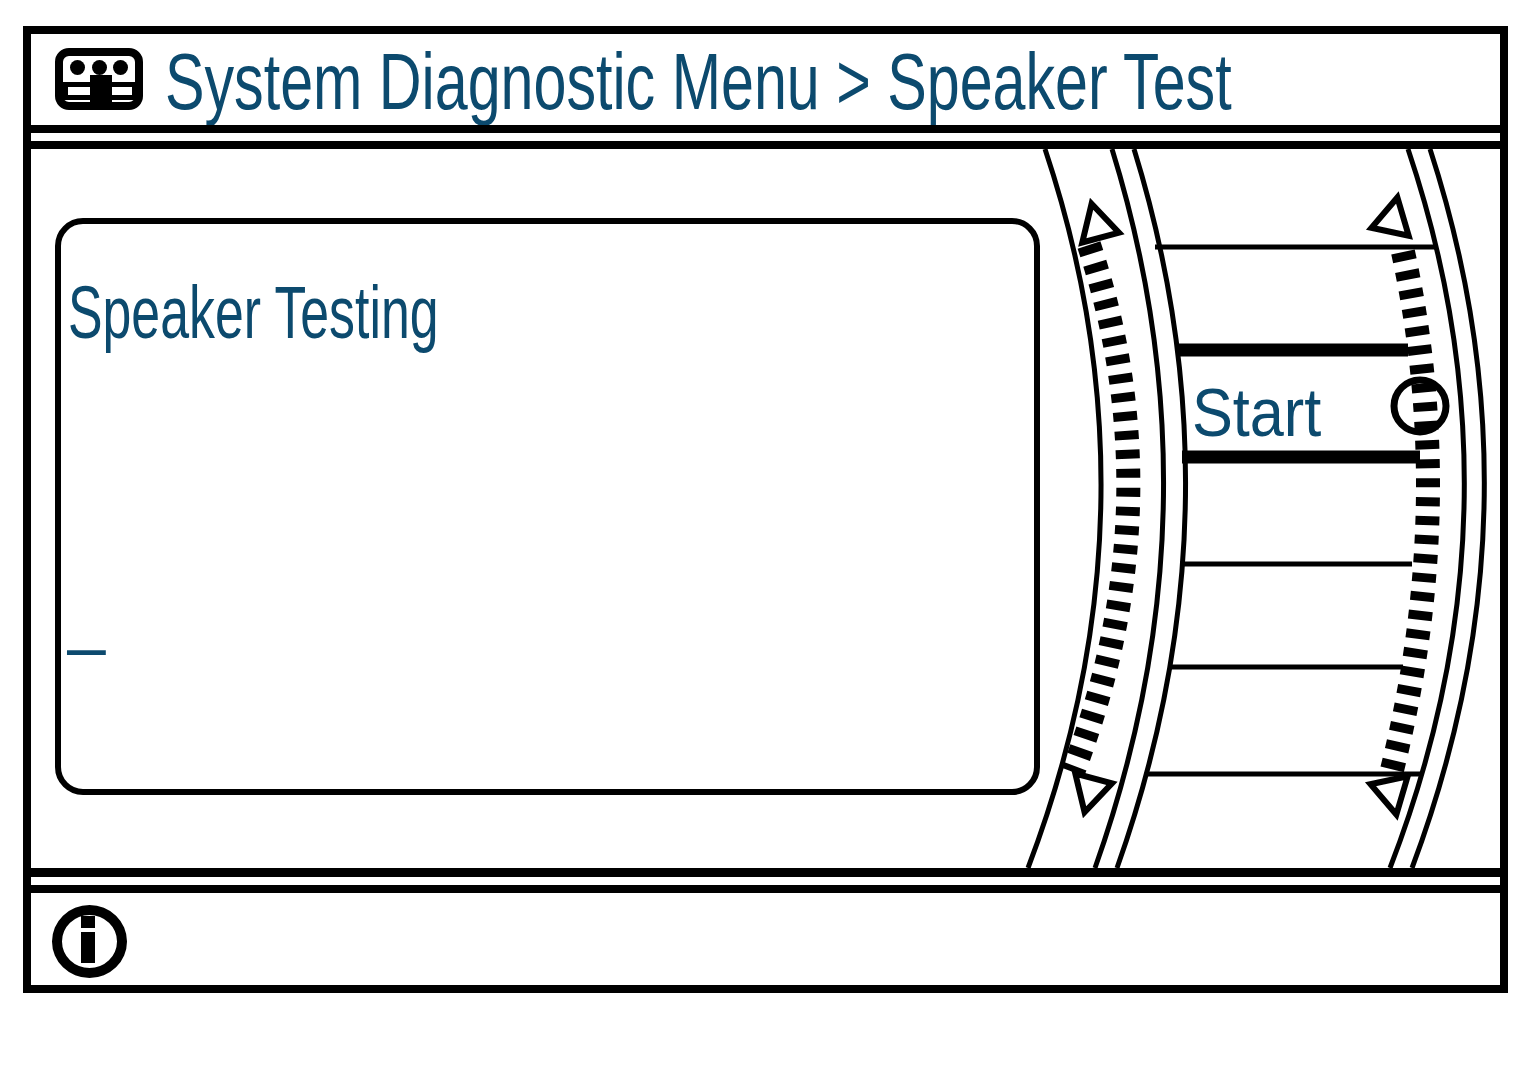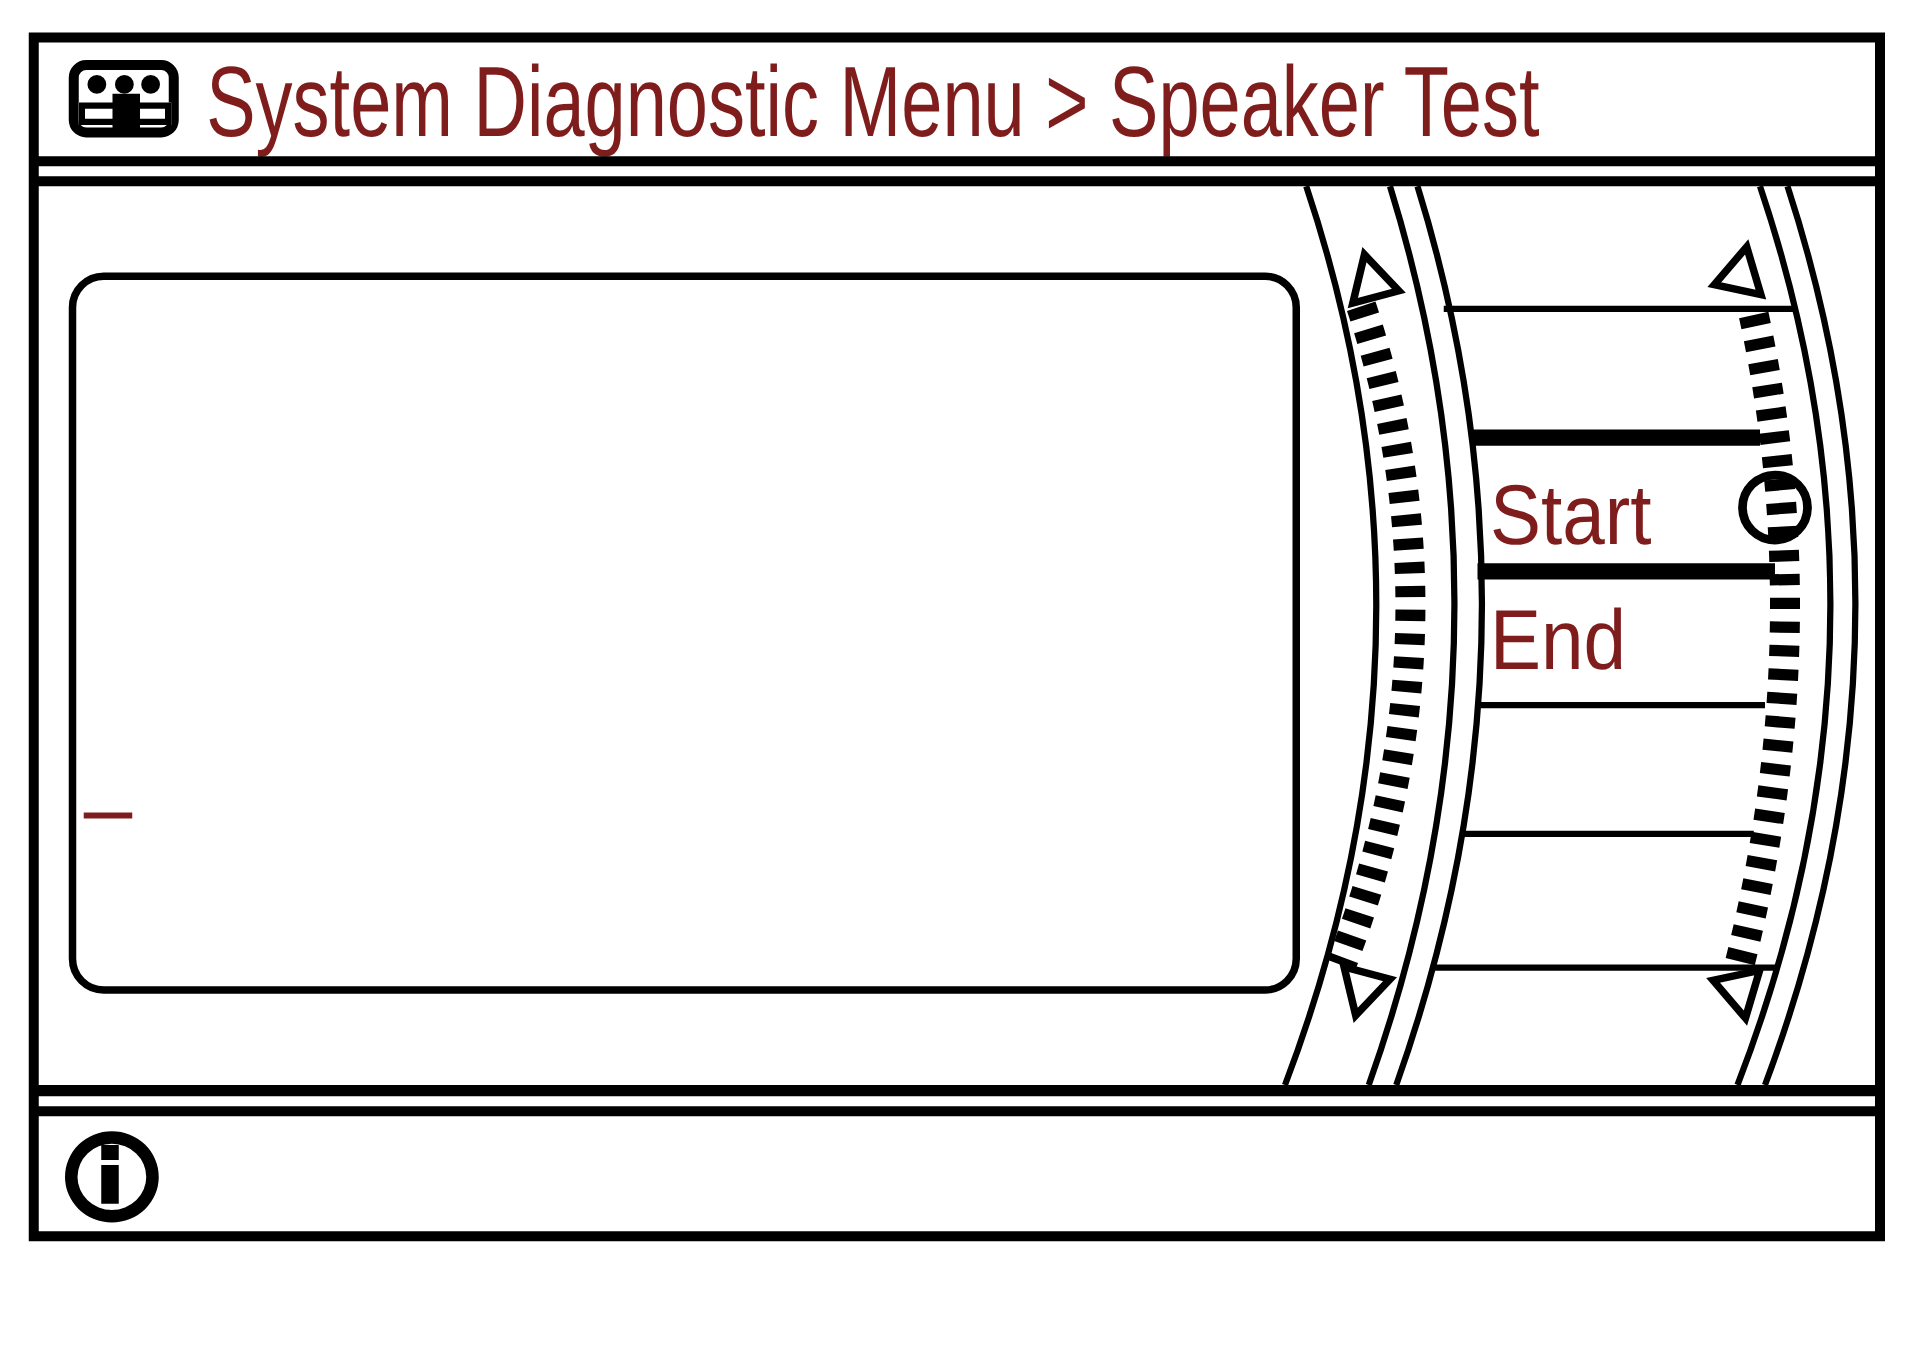--- a/index.html
+++ b/index.html
@@ -1,17 +1,17 @@
 <!DOCTYPE html>
 <html><head>
 <meta charset="utf-8">
 <style>
   html,body{margin:0;padding:0;background:#fff;}
   #screen{position:relative;width:1535px;height:1087px;background:#fff;
-          font-family:"Liberation Sans",sans-serif;color:#7f1d1d;overflow:hidden;}
+          font-family:"Liberation Sans",sans-serif;color:#0c4a6e;overflow:hidden;}
   .abs{position:absolute;}
   #frame{left:23px;top:26px;width:1485px;height:967px;border:8px solid #000;box-sizing:border-box;}
   
   #hicon{left:55px;top:48px;width:88px;height:62px;border:8px solid #000;border-radius:14px;box-sizing:border-box;}
   .dot{width:15px;height:15px;border-radius:50%;background:#000;top:60px;}
   #track{left:63px;top:82px;width:74px;height:18px;border:5px solid #000;box-sizing:border-box;background:#fff;}
   #knob{left:90px;top:75px;width:22px;height:31px;background:#000;}
   
   .cond{display:inline-block;transform-origin:left top;white-space:pre;line-height:1;}
   #title{left:165px;top:36px;font-size:80px;}
@@ -48,20 +48,21 @@
   <div class="abs dot" style="left:70px;"></div>
   <div class="abs dot" style="left:92px;"></div>
   <div class="abs dot" style="left:113px;"></div>
   <div id="track" class="abs"></div>
   <div id="knob" class="abs"></div>
   <div id="title" class="abs"><span class="cond">System Diagnostic Menu &gt; Speaker Test</span></div>
   <div class="abs bar" style="top:125px;height:8px;"></div>
   <div class="abs bar" style="top:141px;height:8px;"></div>
 
   <div id="panel" class="abs"></div>
+  <div class="abs msg" style="top:270px;"><span class="cond">Speaker Testing</span></div>
   <div id="cursor" class="abs"><span class="cond">_</span></div>
 
   <svg width="1535" height="1087" viewBox="0 0 1535 1087">
 
     <path class="thin" d="M1045,149 Q1165,508 1028,868"></path>
     <path class="thin" d="M1112,149 Q1223,508 1095,868"></path>
     <path class="thin" d="M1134,149 Q1245,508 1117,868"></path>
 
     <path class="thin" d="M1408,149 Q1529,508 1390,868"></path>
     <path class="thin" d="M1430,149 Q1547,508 1412,868"></path>
@@ -78,20 +79,19 @@
 
     <circle cx="1420" cy="406" r="26" fill="#fff" stroke-width="7"></circle>
 
     <polygon class="arrow" points="0,-21 19,14 -19,14" transform="translate(1097,224) rotate(-15)"></polygon>
     <polygon class="arrow" points="0,-21 19,14 -19,14" transform="translate(1090,792) rotate(195)"></polygon>
     <polygon class="arrow" points="0,-21 19,14 -19,14" transform="translate(1393,218) rotate(12)"></polygon>
     <polygon class="arrow" points="0,-21 19,14 -19,14" transform="translate(1392,794) rotate(168)"></polygon>
   </svg>
 
   <div class="abs mitem" style="top:373px;"><span class="cond">Start</span></div>
-  <div class="abs mitem" style="top:473px;"><span class="cond">End</span></div>
 
   <div class="abs bar" style="top:868px;height:9px;"></div>
   <div class="abs bar" style="top:885px;height:8px;"></div>
   <div id="sicon" class="abs"></div>
   <div class="abs ibit" style="left:81px;top:916px;width:14px;height:12px;"></div>
   <div class="abs ibit" style="left:81px;top:932px;width:14px;height:31px;"></div>
 </div>
 
 </body></html>

